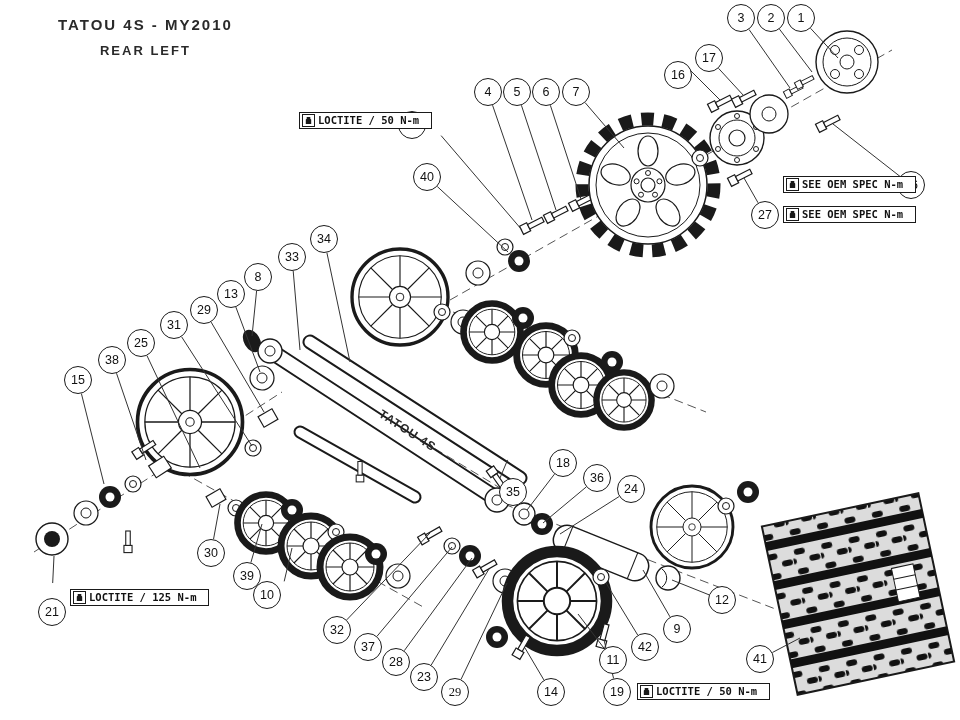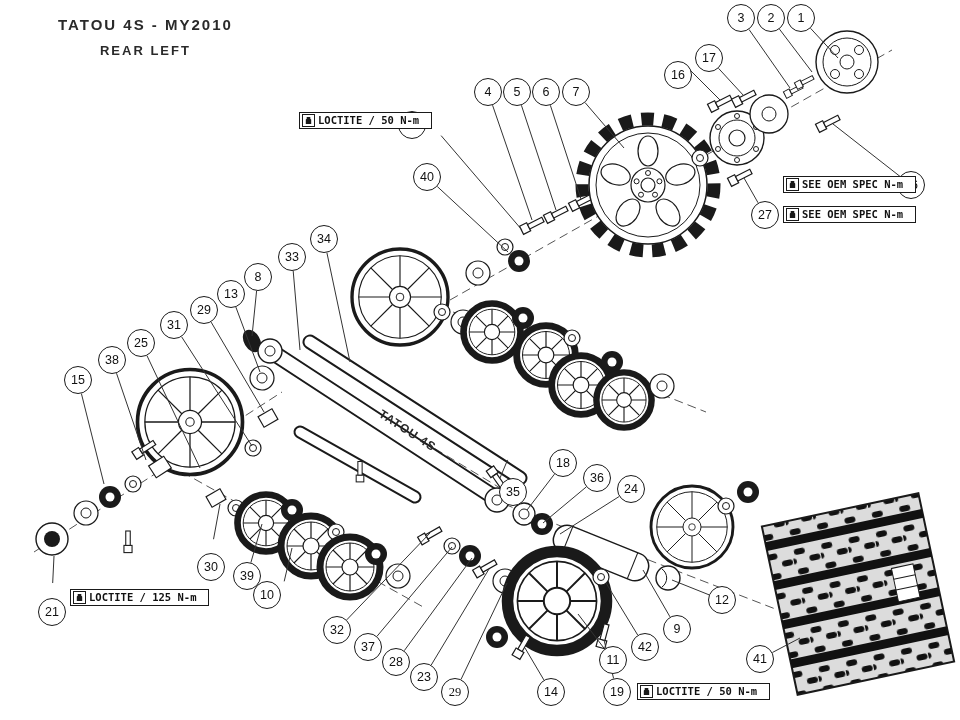--- a/index.html
+++ b/index.html
@@ -304,21 +304,21 @@
     <div class="callout" style="left: 398px; top: 111px;">20</div>
     <div class="callout" style="left: 38px; top: 583px; margin-top: 15px;">21</div>
     <div class="callout" style="left: 190px; top: 296px;">29</div>
     <div class="callout" style="left: 410px; top: 663px;">23</div>
     <div class="callout" style="left: 617px; top: 475px;">24</div>
     <div class="callout" style="left: 127px; top: 329px;">25</div>
     <div class="callout" style="left: 897px; top: 171px;">26</div>
     <div class="callout" style="left: 751px; top: 201px;">27</div>
     <div class="callout" style="left: 382px; top: 648px;">28</div>
     <div class="callout" style="left: 441px; top: 678px; font-family: Liberation Serif, serif;">29</div>
-    <div class="callout" style="left: 197px; top: 539px; margin-top: 14px;">30</div>
+    <div class="callout" style="left: 197px; top: 539px;">30</div>
     <div class="callout" style="left: 160px; top: 311px;">31</div>
     <div class="callout" style="left: 323px; top: 616px;">32</div>
     <div class="callout" style="left: 278px; top: 243px;">33</div>
     <div class="callout" style="left: 310px; top: 225px;">34</div>
     <div class="callout" style="left: 499px; top: 433px; margin-top: 45px;">35</div>
     <div class="callout" style="left: 583px; top: 464px;">36</div>
     <div class="callout" style="left: 354px; top: 633px;">37</div>
     <div class="callout" style="left: 98px; top: 346px;">38</div>
     <div class="callout" style="left: 233px; top: 562px;">39</div>
     <div class="callout" style="left: 413px; top: 163px;">40</div>

